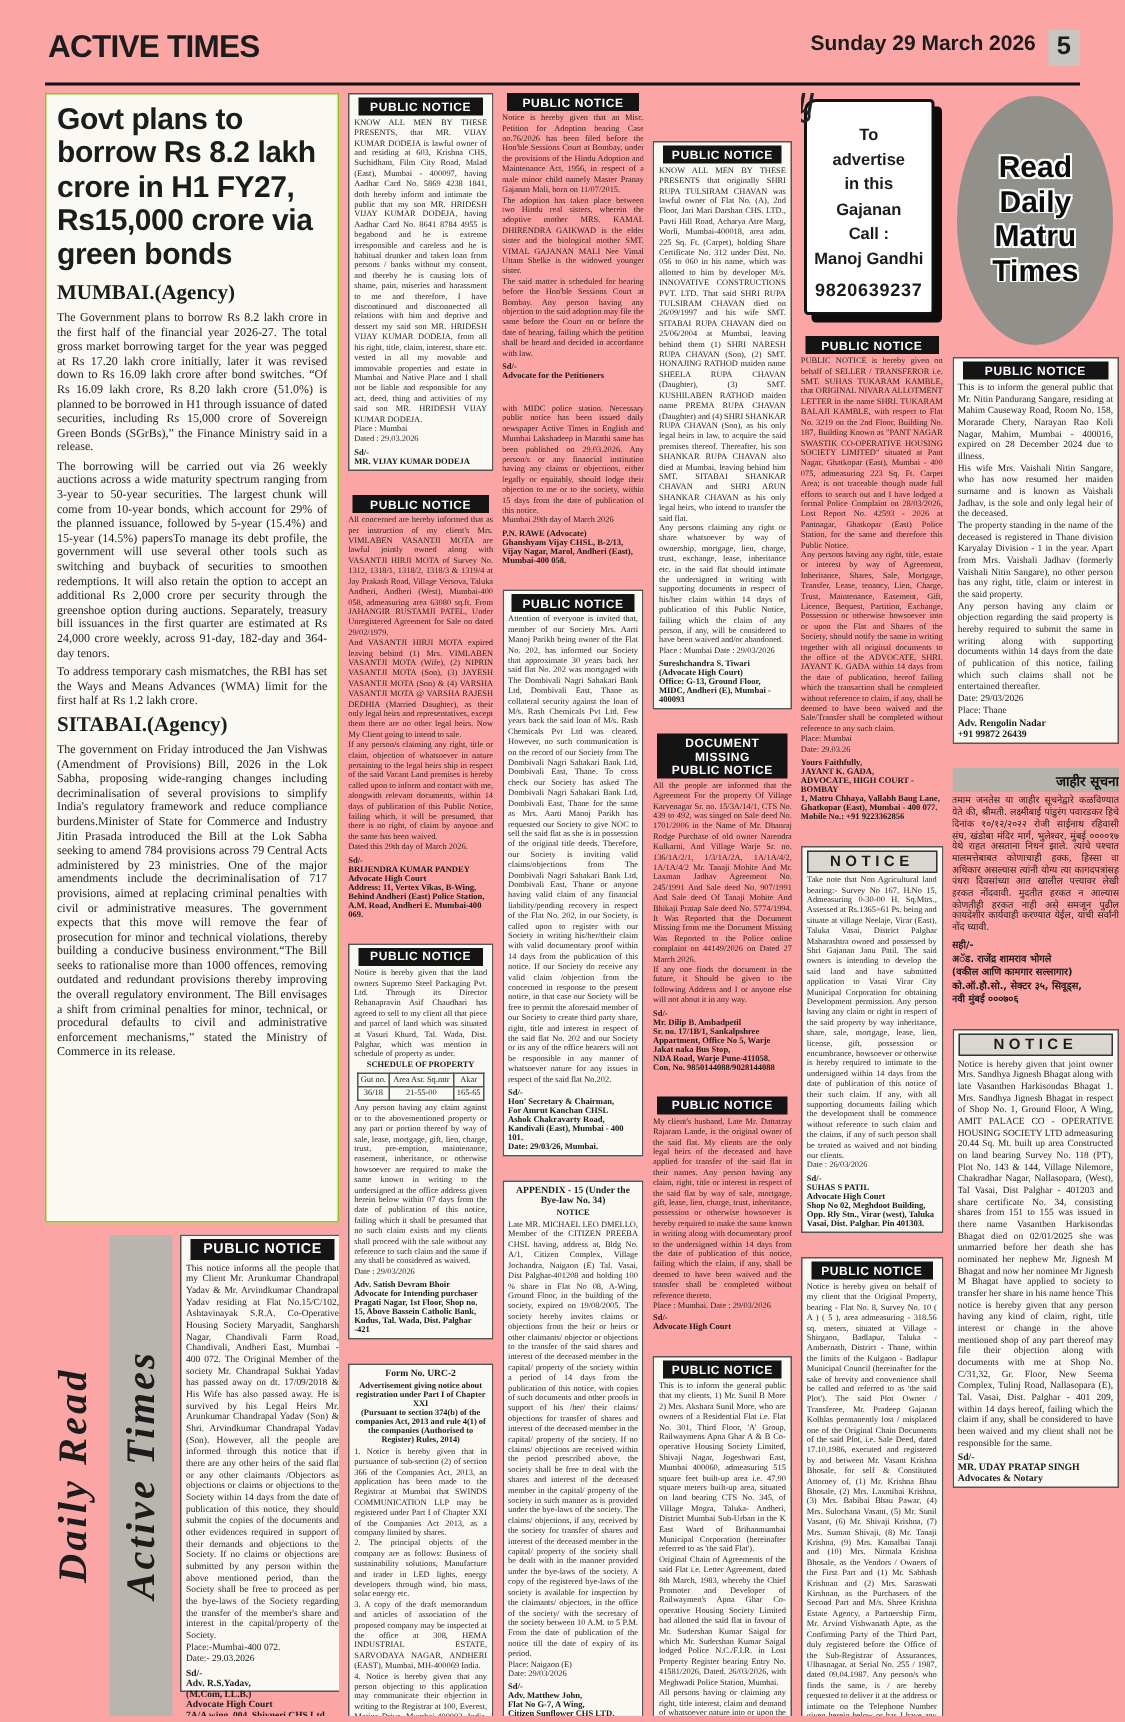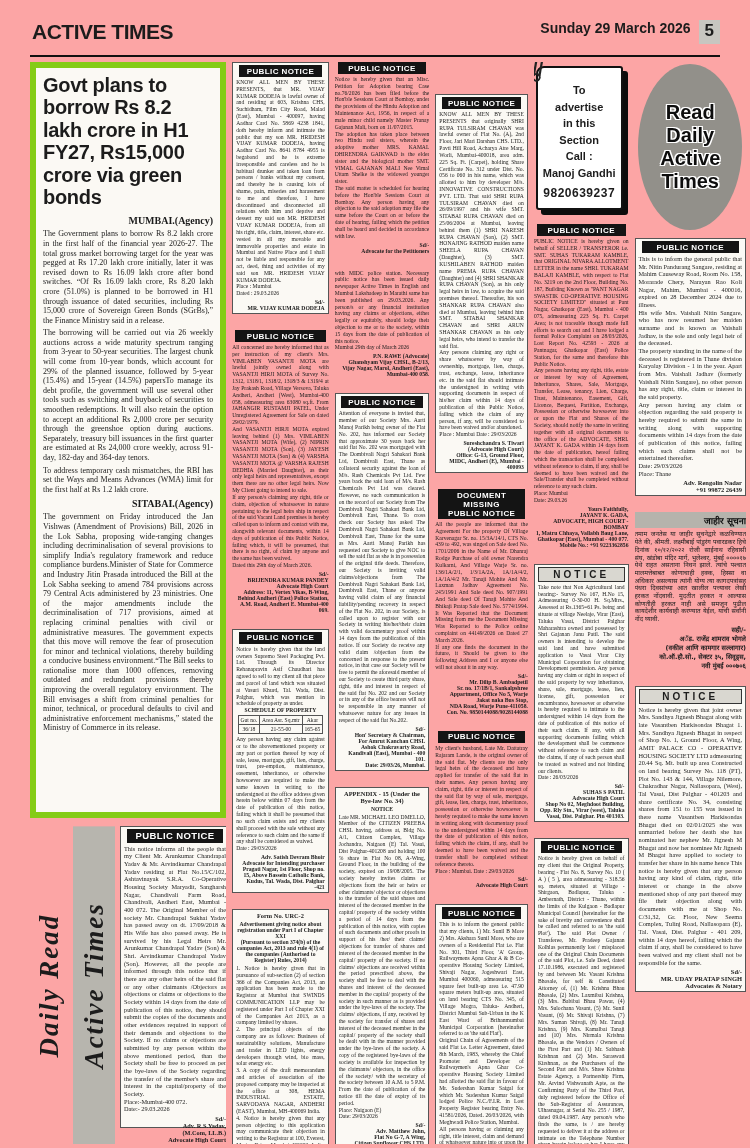--- a/index.html
+++ b/index.html
@@ -11,42 +11,42 @@
   .hdr-right{display:flex;align-items:flex-start;gap:8px;}
   .hdr-date{font-family:"Liberation Sans",sans-serif;font-weight:bold;font-size:14px;}
   .pagenum{background:#c7c6c0;font-family:"Liberation Sans",sans-serif;font-weight:bold;font-size:17px;padding:1px 6px 3px;}
   .rule{position:absolute;top:55px;left:30px;right:30px;border-top:2px solid #111;}
   
   .content{position:absolute;top:62px;left:30px;width:716px;height:1082px;display:flex;gap:6px;}
   .col{overflow:hidden;display:flex;flex-direction:column;}
   .col1{width:197px;}
   .col2{width:97px;} .col3{width:95px;} .col4{width:93px;} .col5{width:95px;} .col6{width:112px;}
   
-  .articles-box{border:6px solid #84cc16;padding:4px 7px;height:744px;overflow:hidden;background:#fbf9f4;}
+  .articles-box{border:1px solid #84cc16;padding:4px 7px;height:744px;overflow:hidden;background:#fbf9f4;}
   .headline{font-family:"Liberation Sans",sans-serif;font-weight:bold;font-size:20px;line-height:1.12;
             letter-spacing:-.3px;margin:2px 0 7px;}
-  .byline{text-align:right;font-weight:bold;font-size:10px;margin:4px 0 3px;}
+  .byline{text-align:left;font-weight:bold;font-size:14px;margin:4px 0 3px;}
   .art-p{font-size:8px;line-height:1.2;text-align:justify;margin:0 0 3px;white-space:pre-line;}
   .col1-bottom{margin-top:8px;display:flex;gap:5px;height:322px;overflow:hidden;}
   .vstrip{writing-mode:vertical-rl;transform:rotate(180deg);display:flex;align-items:center;justify-content:center;
           font-style:italic;font-weight:bold;font-size:27px;letter-spacing:2px;font-family:"Liberation Serif",serif;}
   .vstrip.white{width:38px;background:transparent;}
   .vstrip.gray{width:42px;background:#b7b5ae;}
   .c1n{width:102px;margin-left:auto;}
   
   .notice{margin-bottom:16px;flex-shrink:0;}
   .boxed{border:1px solid #555;padding:2px 3px;background:#fbf9f4;}
   .nhead{font-family:"Liberation Sans",sans-serif;font-weight:bold;text-align:center;margin:0 auto 2px;white-space:pre-line;}
   .nhead.inv{background:#141414;color:#fff;font-size:8px;padding:1.5px 0;width:94%;letter-spacing:.4px;}
   .nhead.big{font-size:10px;letter-spacing:3px;border:1px solid #333;background:#d9d7d0;padding:1px 0;}
   .nhead.gray{background:#b5b3ac;color:#111;font-size:9px;padding:1.5px 0;font-family:"DejaVu Sans",sans-serif;text-align:right;}
   .nhead.plain{font-size:6.4px;font-family:"Liberation Serif",serif;}
   .nsub{font-size:5.6px;text-align:center;font-weight:bold;margin:0 0 2px;white-space:pre-line;}
   .nbody{font-size:5.6px;line-height:1.22;text-align:justify;margin:0;white-space:pre-line;}
-  .nsig{font-size:5.7px;font-weight:bold;text-align:right;margin:2px 0 0;white-space:pre-line;}
+  .nsig{font-size:5.7px;font-weight:bold;margin:2px 0 0;white-space:pre-line;}
   .c1n .nbody,.c1n .nsig{font-size:6.3px;}
   .c1n .nhead.inv{font-size:9.5px;}
   .col6 .nbody{font-size:6.3px;}
   .col6 .nsig{font-size:6.5px;}
   .dev{font-family:"DejaVu Sans",sans-serif;}
   .topgap{margin-top:32px;}
   table.sched{width:96%;margin:2px auto;border-collapse:collapse;font-size:5.6px;}
   table.sched th,table.sched td{border:.5px solid #555;text-align:center;padding:1px;font-weight:normal;}
   
   .advert{position:relative;margin:4px 6px 14px 2px;border:2px solid #111;border-radius:8px 3px 3px 3px;
@@ -254,21 +254,21 @@
           <svg width="26" height="26" viewBox="0 0 26 26">
             <path d="M5 14 L16 3" stroke="#222" stroke-width="2.2" fill="none"></path>
             <path d="M9 18 L20 7" stroke="#222" stroke-width="2.2" fill="none"></path>
             <circle cx="5.5" cy="17.5" r="3.4" stroke="#222" stroke-width="2" fill="none"></circle>
             <path d="M16 3 L21 7" stroke="#222" stroke-width="2.2" fill="none"></path>
           </svg>
         </span>
         <div class="advert-lines">To
 advertise
 in this
-Section
+Gajanan
 Call :
 Manoj Gandhi</div>
         <div class="advert-phone">9820639237</div>
       </div>
       <section class="notice">
         <div class="nhead inv">PUBLIC NOTICE</div>
         <div class="nbody">PUBLIC NOTICE is hereby given on behalf of SELLER / TRANSFEROR i.e. SMT. SUHAS TUKARAM KAMBLE, that ORIGINAL NIVARA ALLOTMENT LETTER in the name SHRI. TUKARAM BALAJI KAMBLE, with respect to Flat No. 3219 on the 2nd Floor, Building No. 187, Building Known as "PANT NAGAR SWASTIK CO-OPERATIVE HOUSING SOCIETY LIMITED" situated at Pant Nagar, Ghatkopar (East), Mumbai - 400 075, admeasuring 223 Sq. Ft. Carpet Area; is not traceable though made full efforts to search out and I have lodged a formal Police Complaint on 28/03/2026, Lost Report No. 42593 - 2026 at Pantnagar, Ghatkopar (East) Police Station, for the same and therefore this Public Notice.
 Any persons having any right, title, estate or interest by way of Agreement, Inheritance, Shares, Sale, Mortgage, Transfer, Lease, tenancy, Lien, Charge, Trust, Maintenance, Easement, Gift, Licence, Bequest, Partition, Exchange, Possession or otherwise howsoever into or upon the Flat and Shares of the Society, should notify the same in writing together with all original documents to the office of the ADVOCATE, SHRI. JAYANT K. GADA within 14 days from the date of publication, hereof failing which the transaction shall be completed without reference to claim, if any, shall be deemed to have been waived and the Sale/Transfer shall be completed without reference to any such claim.
 Place: Mumbai
 Date: 29.03.26</div>
@@ -292,21 +292,21 @@
         <div class="nbody">Notice is hereby given on behalf of my client that the Original Property, bearing - Flat No. 8, Survey No. 10 ( A ) ( 5 ), area admeasuring - 318.56 sq. meters, situated at Village - Shirgaon, Badlapur, Taluka - Ambernath, District - Thane, within the limits of the Kulgaon - Badlapur Municipal Council (hereinafter for the sake of brevity and convenience shall be called and referred to as 'the said Plot'). The said Plot Owner / Transferee, Mr. Pradeep Gajanan Kolhlas permanently lost / misplaced one of the Original Chain Documents of the said Plot, i.e. Sale Deed, dated 17.10.1986, executed and registered by and between Mr. Vasant Krishna Bhosale, for self &amp; Constituted Attorney of, (1) Mr. Krishna Bhau Bhosale, (2) Mrs. Laxmibai Krishna, (3) Mrs. Babibai Bhau Pawar, (4) Mrs. Sulochana Vasant, (5) Mr. Sunil Vasant, (6) Mr. Shivaji Krishna, (7) Mrs. Suman Shivaji, (8) Mr. Tanaji Krishna, (9) Mrs. Kamalbai Tanaji and (10) Mrs. Nirmala Krishna Bhosale, as the Vendors / Owners of the First Part and (1) Mr. Sabhash Krishnan and (2) Mrs. Saraswati Kirshnan, as the Purchasers of the Second Part and M/s. Shree Krishna Estate Agency, a Partnership Firm, Mr. Arvind Vishwanath Apte, as the Confirming Party of the Third Part, duly registered before the Office of the Sub-Registrar of Assurances, Ulhasnagar, at Serial No. 255 / 1987, dated 09.04.1987. Any person/s who finds the same, is / are hereby requested to deliver it at the address or intimate on the Telephone Number given herein below or has I have any claim, right, title &amp; interest in the said Plot and in the Original Sale Deed, dated 17.10.1986 mentioned above, by way of sale, gift, exchange, mortgage, charge, lease, lien, succession or in any other manner whatsoever, should intimate the same to the undersigned with sufficient document within 15 (Fifteen) days from the date of publication of this notice at the address hereunder. In case if no objections are received within the stipulated time it shall be presumed that there are no claimants to the said Flat &amp; to the Original Sale Deed, dated 17.10.1986.
 J. K. Dalwani, Advocate, Office No. 37, 1st Floor, Prince Market, Near Axis Bank, Furniture Bazaar, Ulhasnagar - 421003, District - Thane, Maharashtra. Mobile No. 9326012246.
 Dated this 29th day of March, 2026.</div>
 
       </section>
     </div>
 
     <div class="col col6">
       <div class="badge">Read
 Daily
-Active
+Matru
 Times</div>
       <section class="notice boxed">
         <div class="nhead inv">PUBLIC NOTICE</div>
         <div class="nbody">This is to inform the general public that Mr. Nitin Pandurang Sangare, residing at Mahim Causeway Road, Room No. 158, Morarade Chery, Narayan Rao Koli Nagar, Mahim, Mumbai - 400016, expired on 28 December 2024 due to illness.
 His wife Mrs. Vaishali Nitin Sangare, who has now resumed her maiden surname and is known as Vaishali Jadhav, is the sole and only legal heir of the deceased.
 The property standing in the name of the deceased is registered in Thane division Karyalay Division - 1 in the year. Apart from Mrs. Vaishali Jadhav (formerly Vaishali Nitin Sangare), no other person has any right, title, claim or interest in the said property.
 Any person having any claim or objection regarding the said property is hereby required to submit the same in writing along with supporting documents within 14 days from the date of publication of this notice, failing which such claims shall not be entertained thereafter.
 Date: 29/03/2026
 Place: Thane</div>
         <div class="nsig">Adv. Rengolin Nadar

